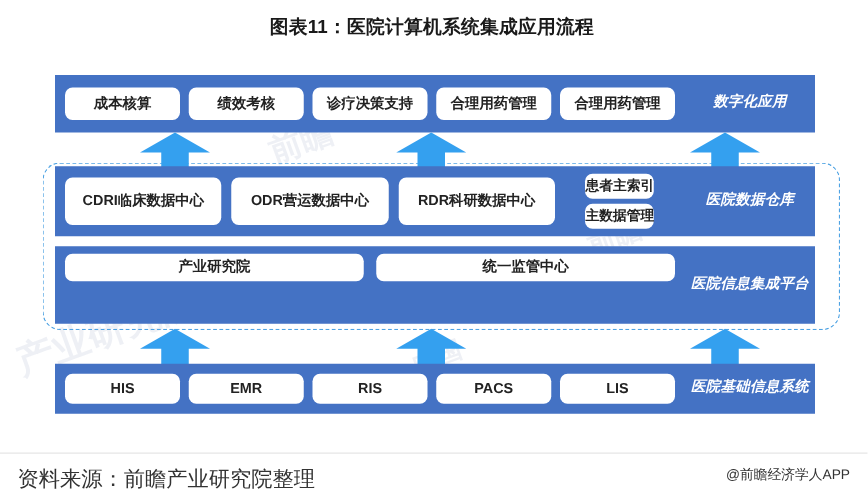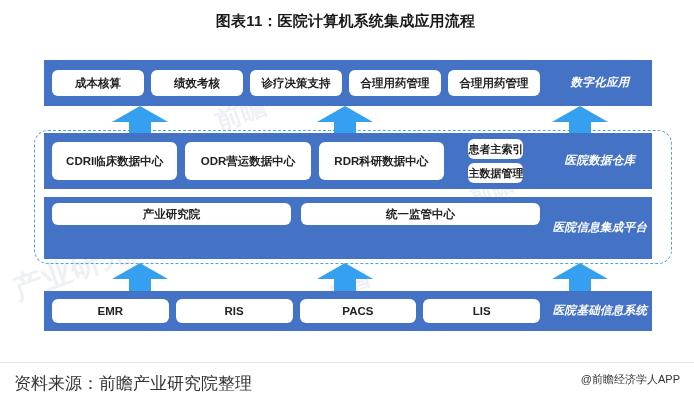--- a/index.html
+++ b/index.html
@@ -317,20 +317,21 @@
     <div class="stem"></div>
   </div>
   <div class="arrow arrow-c arrow-row-2">
     <div class="head"></div>
     <div class="stem"></div>
   </div>
 
   <div class="band band-4 b4">
     <div class="band-boxes">
       <div class="row-even">
+        <div class="wbox">HIS</div>
         <div class="wbox">EMR</div>
         <div class="wbox">RIS</div>
         <div class="wbox">PACS</div>
         <div class="wbox">LIS</div>
       </div>
     </div>
     <div class="band-label">医院基础信息系统</div>
   </div>
 
 </div>

